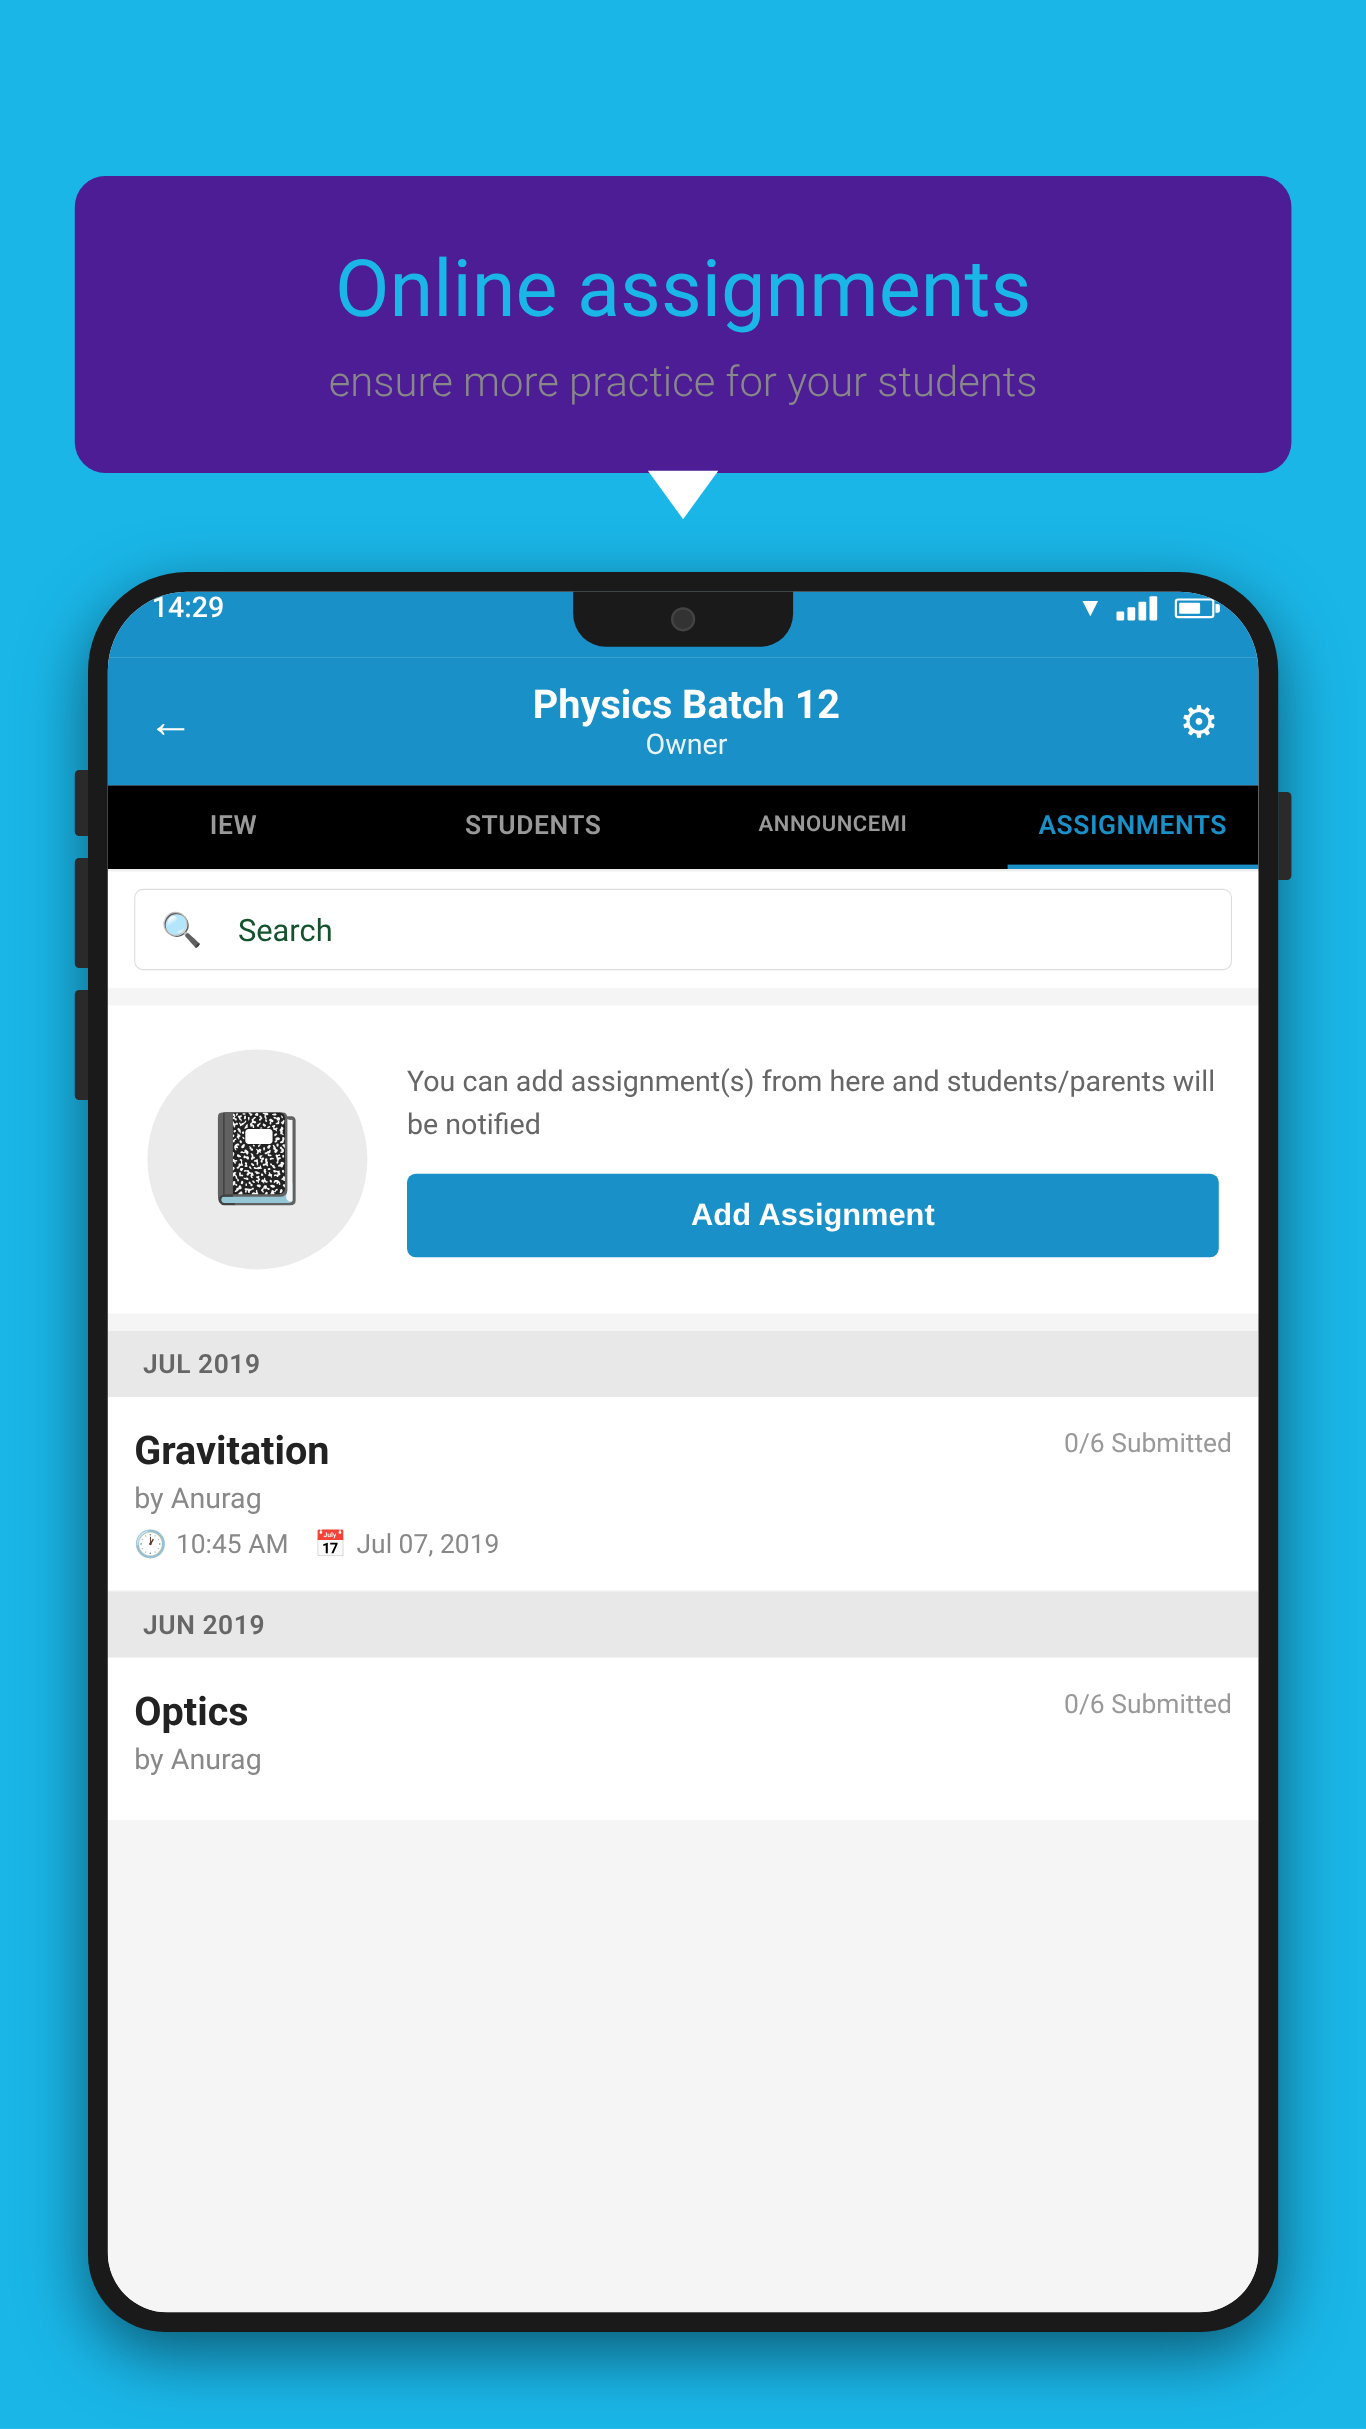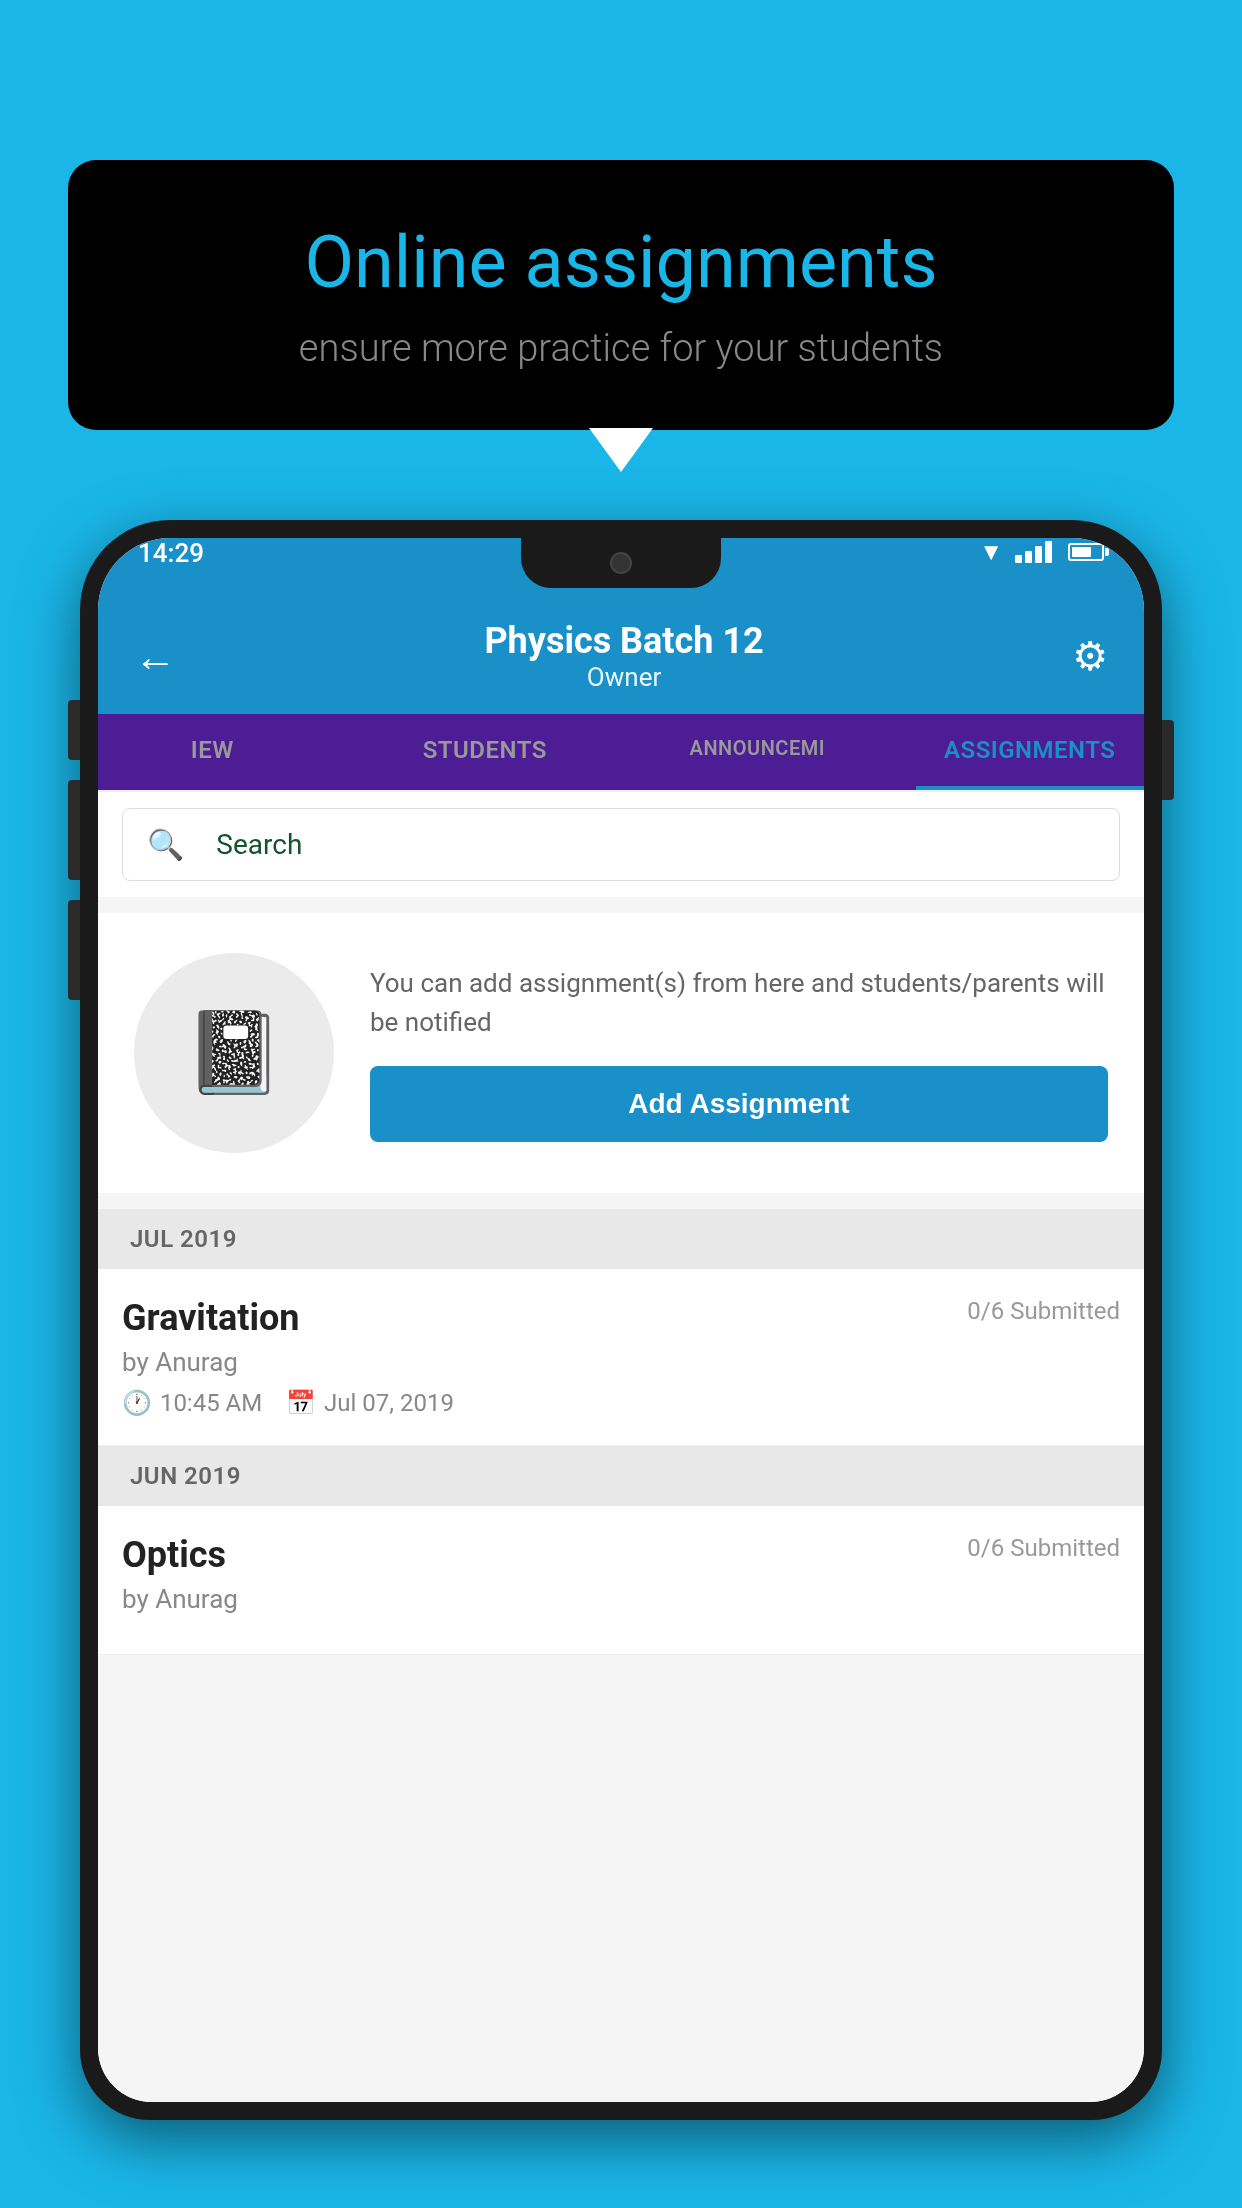--- a/index.html
+++ b/index.html
@@ -18,21 +18,21 @@
       position: absolute;
       top: 160px;
       left: 68px;
       right: 68px;
       display: flex;
       flex-direction: column;
       align-items: center;
     }
 
     .speech-bubble {
-      background: #000000;
+      background: #4c1d95;
       border-radius: 28px;
       padding: 60px 70px;
       text-align: center;
       width: 100%;
       position: relative;
     }
 
     .speech-bubble::after {
       content: '';
       position: absolute;
@@ -257,21 +257,21 @@
     }
 
     .header-gear {
       color: white;
       font-size: 40px;
       cursor: pointer;
     }
 
     
     .tabs-bar {
-      background: #4c1d95;
+      background: #000000;
       display: flex;
       border-bottom: 2px solid #eee;
       flex-shrink: 0;
       overflow: hidden;
       gap: 44px;
     }
 
     .tab-item {
       flex: 1;
       text-align: center;

